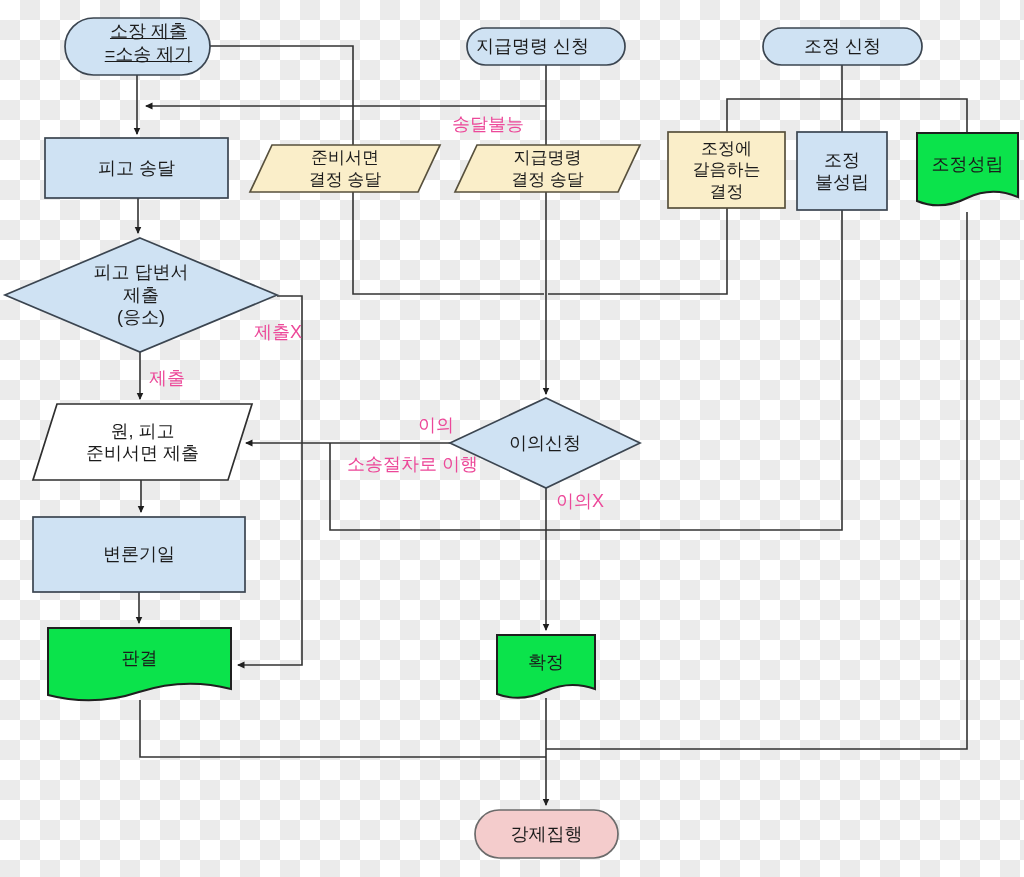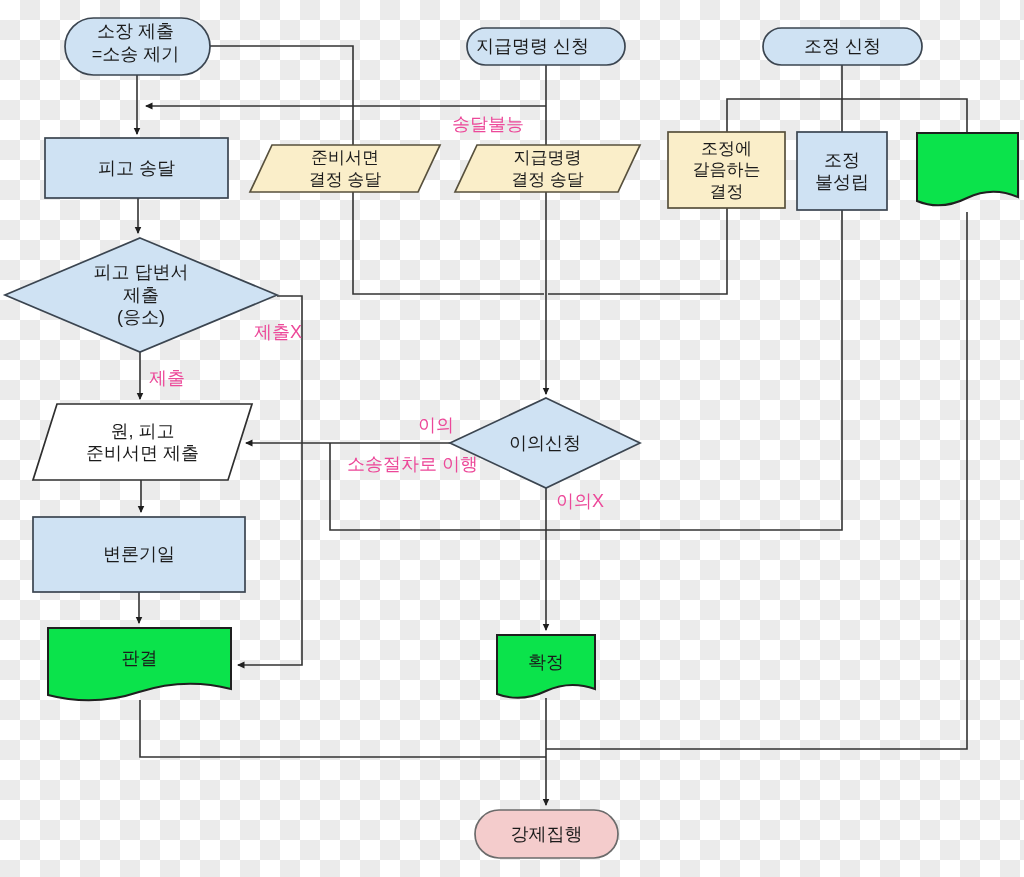--- a/index.html
+++ b/index.html
@@ -73,34 +73,35 @@
       <polygon points="140,238 277,295 140,352 5,295" class="shape" fill="#cfe2f3"></polygon>
       <polygon points="57,404 252,404 228,480 33,480" class="shape plain" fill="#ffffff"></polygon>
       <polygon points="546,398 640,443 546,488 450,443" class="shape" fill="#cfe2f3"></polygon>
       <rect x="33" y="517" width="212" height="75" class="shape" fill="#cfe2f3"></rect>
       <path d="M48,628 H231 V689 Q185,677 139,692 Q94,707 48,695 Z" class="shape doc" fill="#0be34b"></path>
       <path d="M497,635 H595 V689 Q570,680 546,691 Q521,703 497,694 Z" class="shape doc" fill="#0be34b"></path>
       <rect x="475" y="810" width="143" height="48" rx="24" class="shape pink" fill="#f4cccc"></rect>
     </g>
   </svg>
 
-  <div class="lbl" style="left:63px;top:18px;width:145px;height:49px;">소장 제출
+  <div class="lbl" style="left:76px;top:18px;width:145px;height:49px;text-decoration:underline;">소장 제출
 =소송 제기</div>
   <div class="lbl" style="left:467px;top:28px;width:131px;height:37px;">지급명령 신청</div>
   <div class="lbl" style="left:763px;top:28px;width:159px;height:37px;">조정 신청</div>
   <div class="lbl" style="left:45px;top:138px;width:183px;height:60px;">피고 송달</div>
   <div class="lbl" style="left:250px;top:145px;width:190px;height:47px;font-size:17px;">준비서면
 결정 송달</div>
   <div class="lbl" style="left:455px;top:145px;width:185px;height:47px;font-size:17px;">지급명령
 결정 송달</div>
   <div class="lbl" style="left:668px;top:132px;width:117px;height:76px;font-size:17px;">조정에
 갈음하는
 결정</div>
   <div class="lbl" style="left:797px;top:132px;width:90px;height:78px;">조정
 불성립</div>
+  <div class="lbl" style="left:917px;top:133px;width:101px;height:62px;">조정성립</div>
   <div class="lbl" style="left:5px;top:238px;width:272px;height:114px;">피고 답변서
 제출
 (응소)</div>
   <div class="lbl" style="left:33px;top:404px;width:219px;height:76px;">원, 피고
 준비서면 제출</div>
   <div class="lbl" style="left:450px;top:398px;width:190px;height:90px;">이의신청</div>
   <div class="lbl" style="left:33px;top:517px;width:212px;height:75px;">변론기일</div>
   <div class="lbl" style="left:48px;top:628px;width:183px;height:60px;">판결</div>
   <div class="lbl" style="left:497px;top:635px;width:98px;height:55px;">확정</div>
   <div class="lbl" style="left:475px;top:810px;width:143px;height:48px;">강제집행</div>

